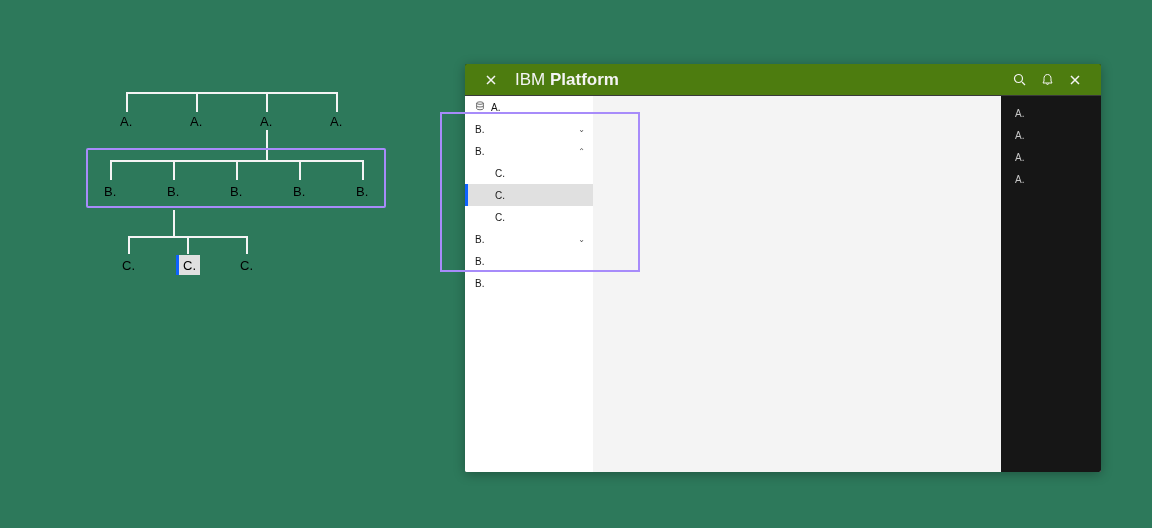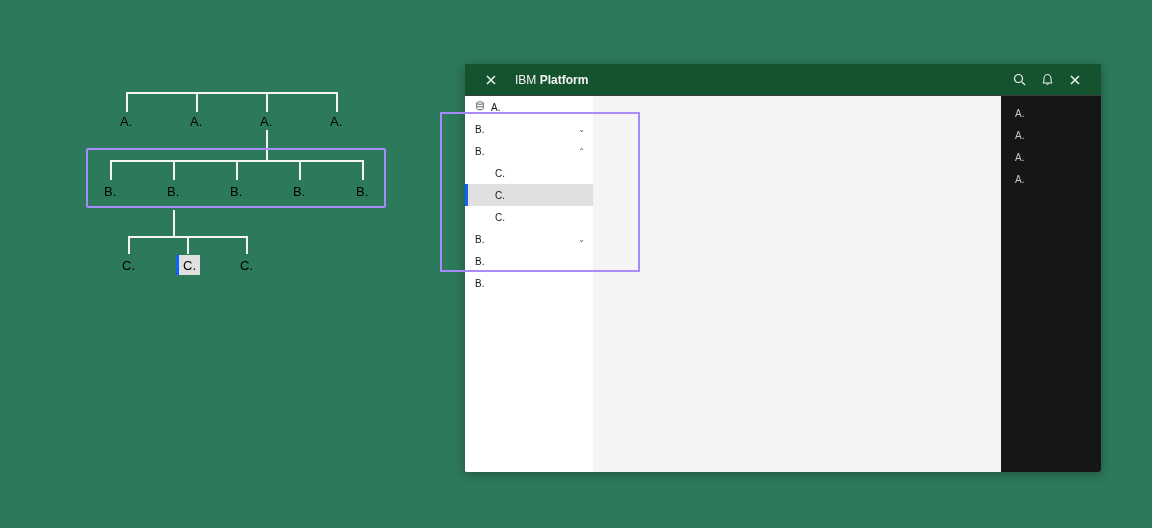--- a/index.html
+++ b/index.html
@@ -67,26 +67,26 @@
     height: 408px;
     background: #161616;
     border-radius: 2px;
     overflow: hidden;
     display: flex;
     flex-direction: column;
     box-shadow: 0 2px 12px rgba(0,0,0,0.3);
   }
   .app-header {
     height: 32px;
-    background: #14532d;
+    background: #4d7c0f;
     display: flex;
     align-items: center;
     padding: 0 12px;
     color: #f4f4f4;
-    font-size: 12px;
+    font-size: 17px;
     border-bottom: 1px solid #393939;
   }
   .app-header .left {
     display: flex;
     align-items: center;
     gap: 10px;
   }
   .app-header .spacer { flex: 1; }
   .app-header .icon-btn {
     width: 28px;

